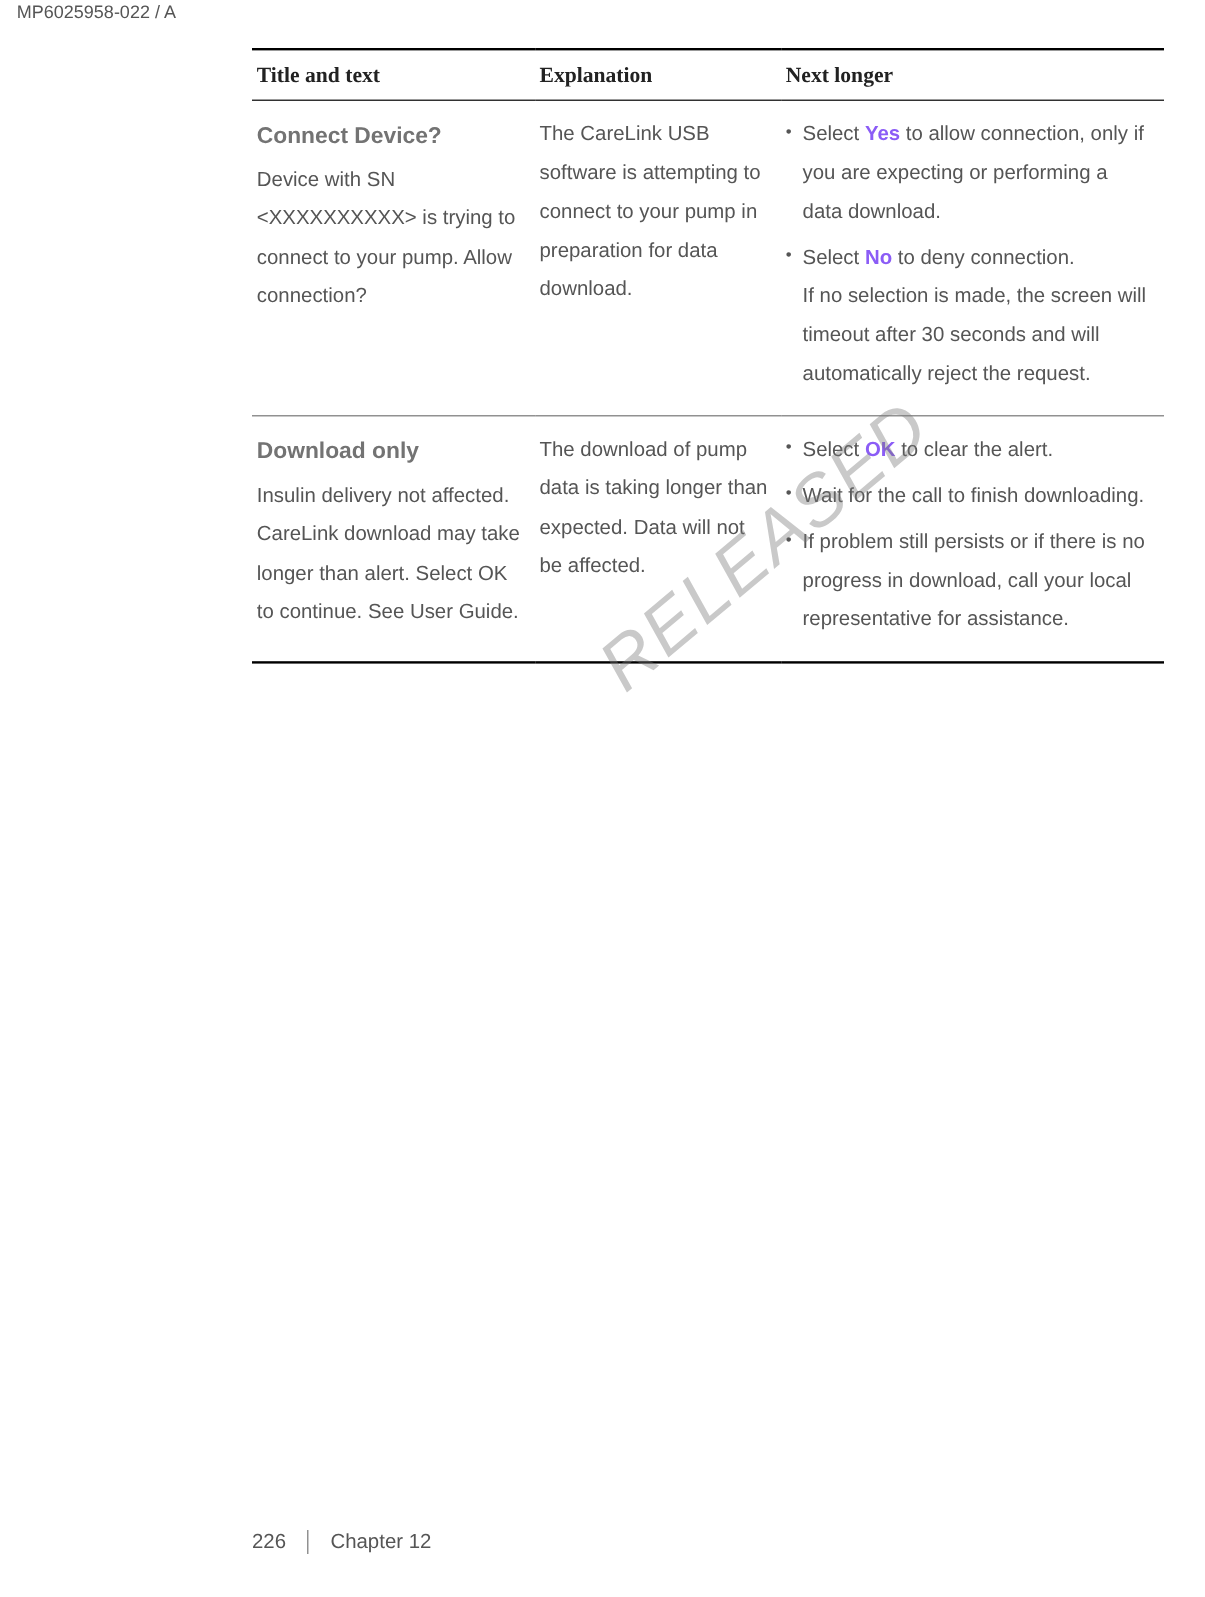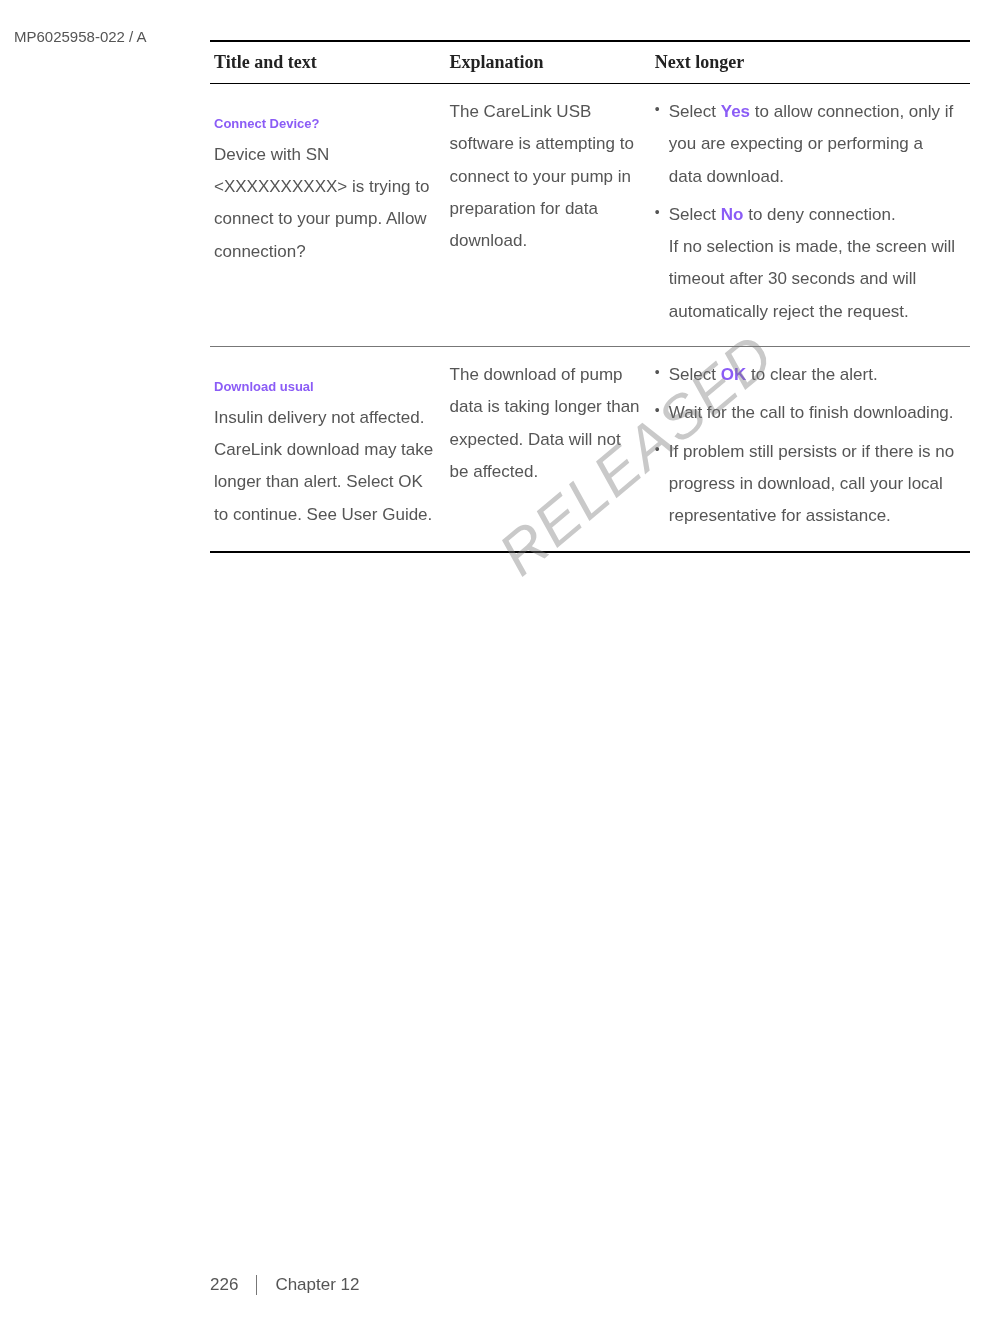--- a/index.html
+++ b/index.html
@@ -6,21 +6,21 @@
     body {
       width: 1004px;
       height: 1331px;
       background: #ffffff;
       font-family: "Segoe UI", Arial, sans-serif;
       color: #333333;
       position: relative;
     }
     .doc-id {
       position: absolute;
-      top: 28px;
+      top: 2px;
       left: 14px;
       font-size: 15px;
       color: #555555;
     }
     .page-content {
       position: absolute;
       top: 40px;
       left: 210px;
       width: 760px;
     }
@@ -53,24 +53,23 @@
     }
     tbody td {
       vertical-align: top;
       padding: 12px 10px 12px 4px;
       font-size: 17px;
       line-height: 1.9;
       color: #555555;
     }
     .row-title {
       font-weight: 700;
-      color: #8b5cf6;
+      color: #737373;
       margin-bottom: 2px;
-      font-size: 13px;
-      margin-top: 16px;
+      font-size: 19px;
     }
     .row-text {
       color: #555555;
     }
     ul {
       list-style: none;
       padding-left: 0;
     }
     ul li {
       position: relative;
@@ -149,21 +148,21 @@
             </li>
             <li>
               <span>Select </span><span class="b">No</span><span> to deny connection.</span>
               <div>If no selection is made, the screen will timeout after 30 seconds and will automatically reject the request.</div>
             </li>
           </ul>
         </td>
       </tr>
       <tr>
         <td>
-          <div class="row-title">Download usual</div>
+          <div class="row-title">Download only</div>
           <div class="row-text">Insulin delivery not affected. CareLink download may take longer than alert. Select OK to continue. See User Guide.</div>
         </td>
         <td>The download of pump data is taking longer than expected. Data will not be affected.</td>
         <td>
           <ul>
             <li>
               <span>Select </span><span class="b">OK</span><span> to clear the alert.</span>
             </li>
             <li>
               <span>Wait for the call to finish downloading.</span>

